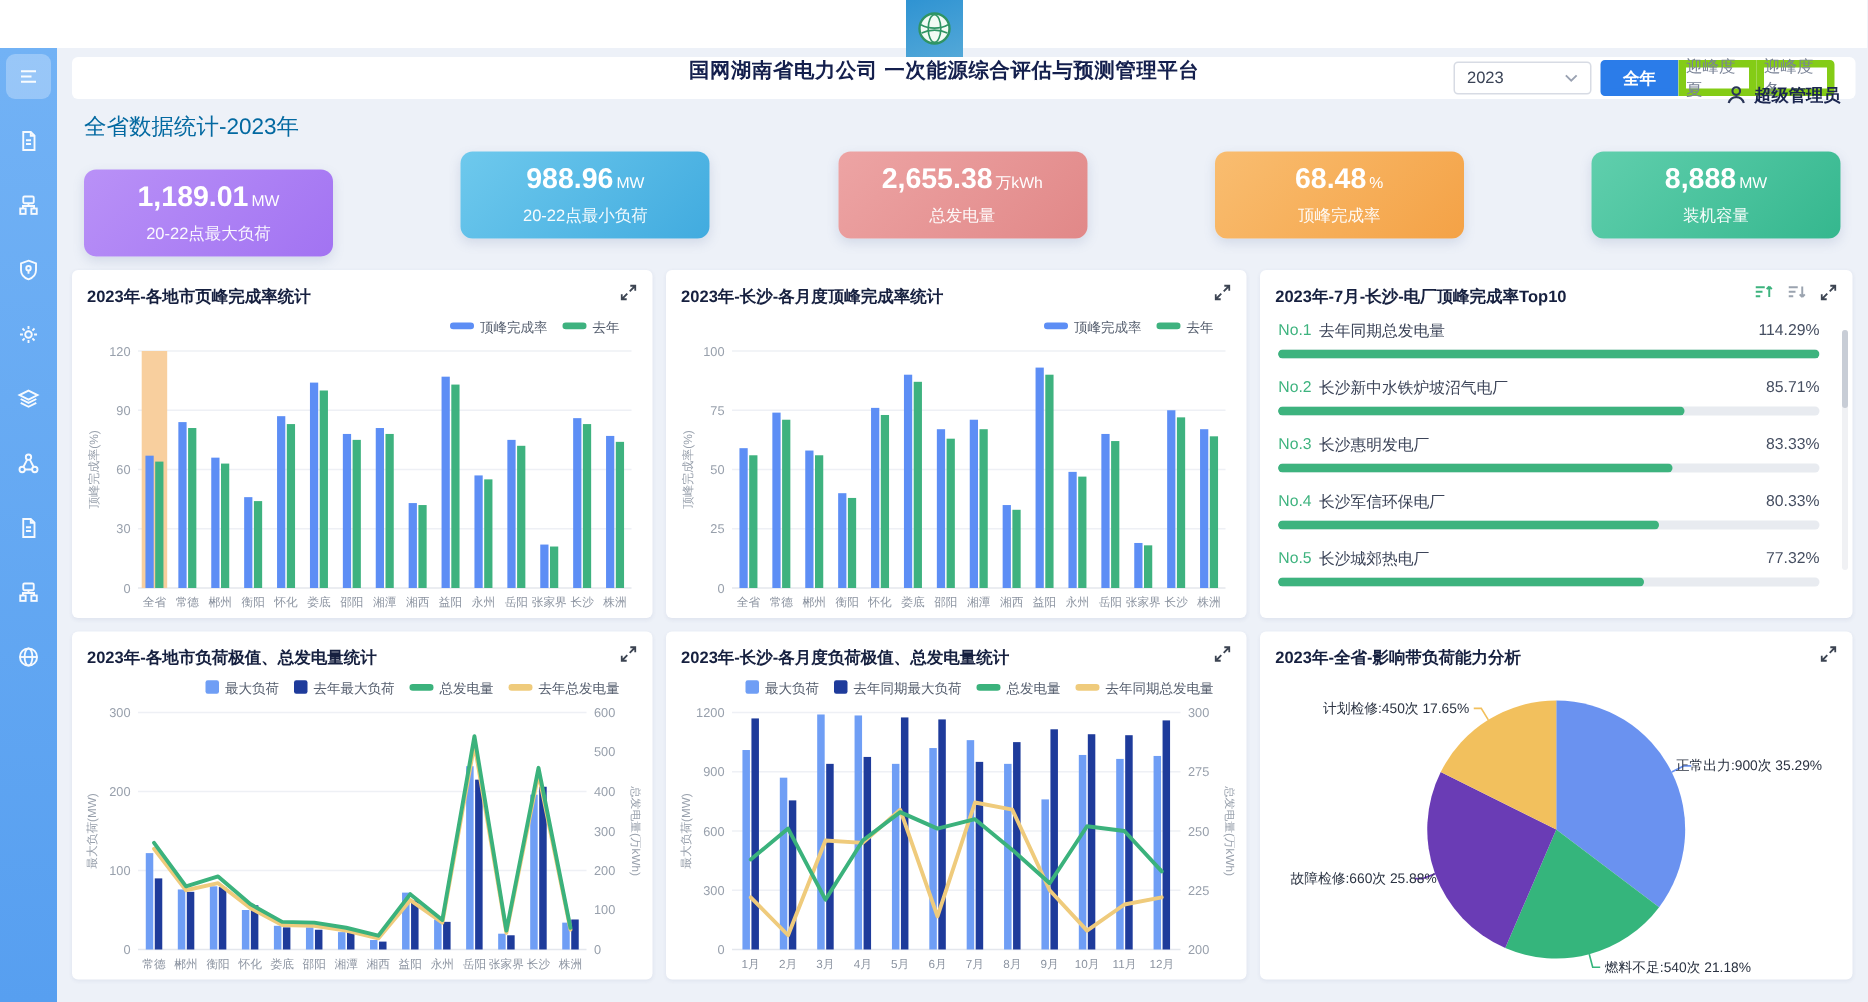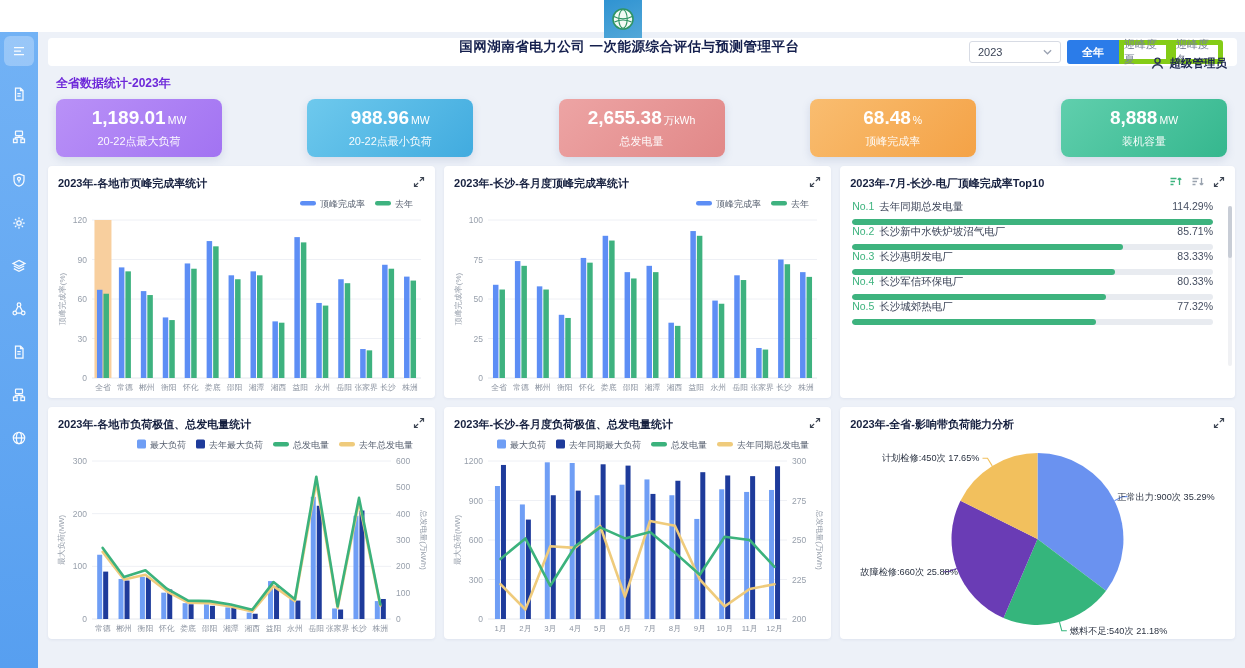--- a/index.html
+++ b/index.html
@@ -22,38 +22,38 @@
   
   .main { position:absolute; left:38px; top:32px; right:0; bottom:0; padding:6px 8px 4px 10px; }
   .toolbar { height:28px; background:#fff; border-radius:4px; display:flex; align-items:center; justify-content:flex-end; gap:6px; padding:0 14px; }
   .year-select { width:92px; height:22px; border:1px solid #d7dbe4; border-radius:3px; background:#fff; display:flex; align-items:center; justify-content:space-between; padding:0 8px; font-size:11px; color:#3a4356; cursor:pointer; }
   .seg-group { display:flex; }
   .seg-btn { width:52px; height:24px; border:5px solid #84cc16; background:#fff; color:#7a8396; font-size:11px; display:flex; align-items:center; justify-content:center; cursor:pointer; }
   .seg-btn:first-child { border-radius:3px 0 0 3px; }
   .seg-btn:last-child { border-radius:0 3px 3px 0; }
   .seg-btn.active { background:#2b7ce9; border-color:#2b7ce9; color:#fff; font-weight:bold; }
 
-  .section-title { margin:9px 0 7px 8px; font-size:12px; font-weight:bold; color:#6d28d9; }
+  .section-title { margin:9px 0 7px 8px; font-size:15px; font-weight:normal; color:#0369a1; }
 
   .kpi-row { display:flex; justify-content:space-between; padding:0 10px 0 8px; }
   .kpi-card { width:166px; height:58px; border-radius:8px; color:#fff; display:flex; flex-direction:column; align-items:center; justify-content:center; box-shadow:0 3px 8px rgba(90,110,160,.18); }
   .kpi-value { font-size:19px; font-weight:bold; line-height:22px; }
   .kpi-unit { font-size:10.5px; font-weight:normal; margin-left:2px; }
   .kpi-label { font-size:11px; opacity:.95; margin-top:3px; }
 
   .grid { display:grid; grid-template-columns:1fr 1fr 1.02fr; grid-template-rows:232px 232px; gap:9px; margin-top:9px; padding-right:2px; }
   .panel { background:#fff; border-radius:4px; position:relative; padding:8px 10px; box-shadow:0 1px 3px rgba(40,60,110,.07); }
   .panel-head { display:flex; align-items:center; }
   .panel-title { font-size:11px; font-weight:bold; color:#16203f; }
   .head-icons { margin-left:auto; display:flex; align-items:center; gap:9px; }
   .chart-body { position:absolute; left:8px; right:8px; top:28px; bottom:4px; }
 
   
   .rank-list { position:absolute; left:12px; right:22px; top:34px; bottom:6px; }
-  .rank-row { }
+  .rank-row { margin-bottom:13px; }
   .rank-line1 { display:flex; font-size:10.5px; margin-bottom:5px; }
   .rank-no { color:#3db37e; margin-right:5px; }
   .rank-name { color:#3c4458; }
   .rank-pct { margin-left:auto; color:#454e61; }
   .rank-track { height:6px; border-radius:3px; background:#e8ebf0; overflow:hidden; }
   .rank-fill { height:6px; border-radius:3px; background:#3db37e; }
   .rank-scrollbar { position:absolute; right:3px; top:40px; width:4px; height:160px; background:#f0f1f4; border-radius:2px; }
   .rank-thumb { width:4px; height:52px; background:#c8cdd6; border-radius:2px; }
 </style>
 </head>
@@ -159,21 +159,21 @@
     <div class="seg-group">
       <div class="seg-btn active">全年</div>
       <div class="seg-btn">迎峰度夏</div>
       <div class="seg-btn">迎峰度冬</div>
     </div>
   </div>
 
   <div class="section-title">全省数据统计-2023年</div>
 
   <div class="kpi-row">
-    <div class="kpi-card" style="background: linear-gradient(135deg, rgb(185, 145, 247), rgb(162, 115, 242));">
+    <div class="kpi-card" style="background: linear-gradient(135deg, rgb(185, 145, 247), rgb(162, 115, 242)); margin-top: 12px;">
       <div class="kpi-value"><span>1,189.01</span><span class="kpi-unit">MW</span></div>
       <div class="kpi-label">20-22点最大负荷</div>
     </div>
     <div class="kpi-card" style="background: linear-gradient(135deg, rgb(110, 201, 237), rgb(65, 171, 223));">
       <div class="kpi-value"><span>988.96</span><span class="kpi-unit">MW</span></div>
       <div class="kpi-label">20-22点最小负荷</div>
     </div>
     <div class="kpi-card" style="background: linear-gradient(135deg, rgb(237, 164, 164), rgb(225, 136, 136));">
       <div class="kpi-value"><span>2,655.38</span><span class="kpi-unit">万kWh</span></div>
       <div class="kpi-label">总发电量</div>

